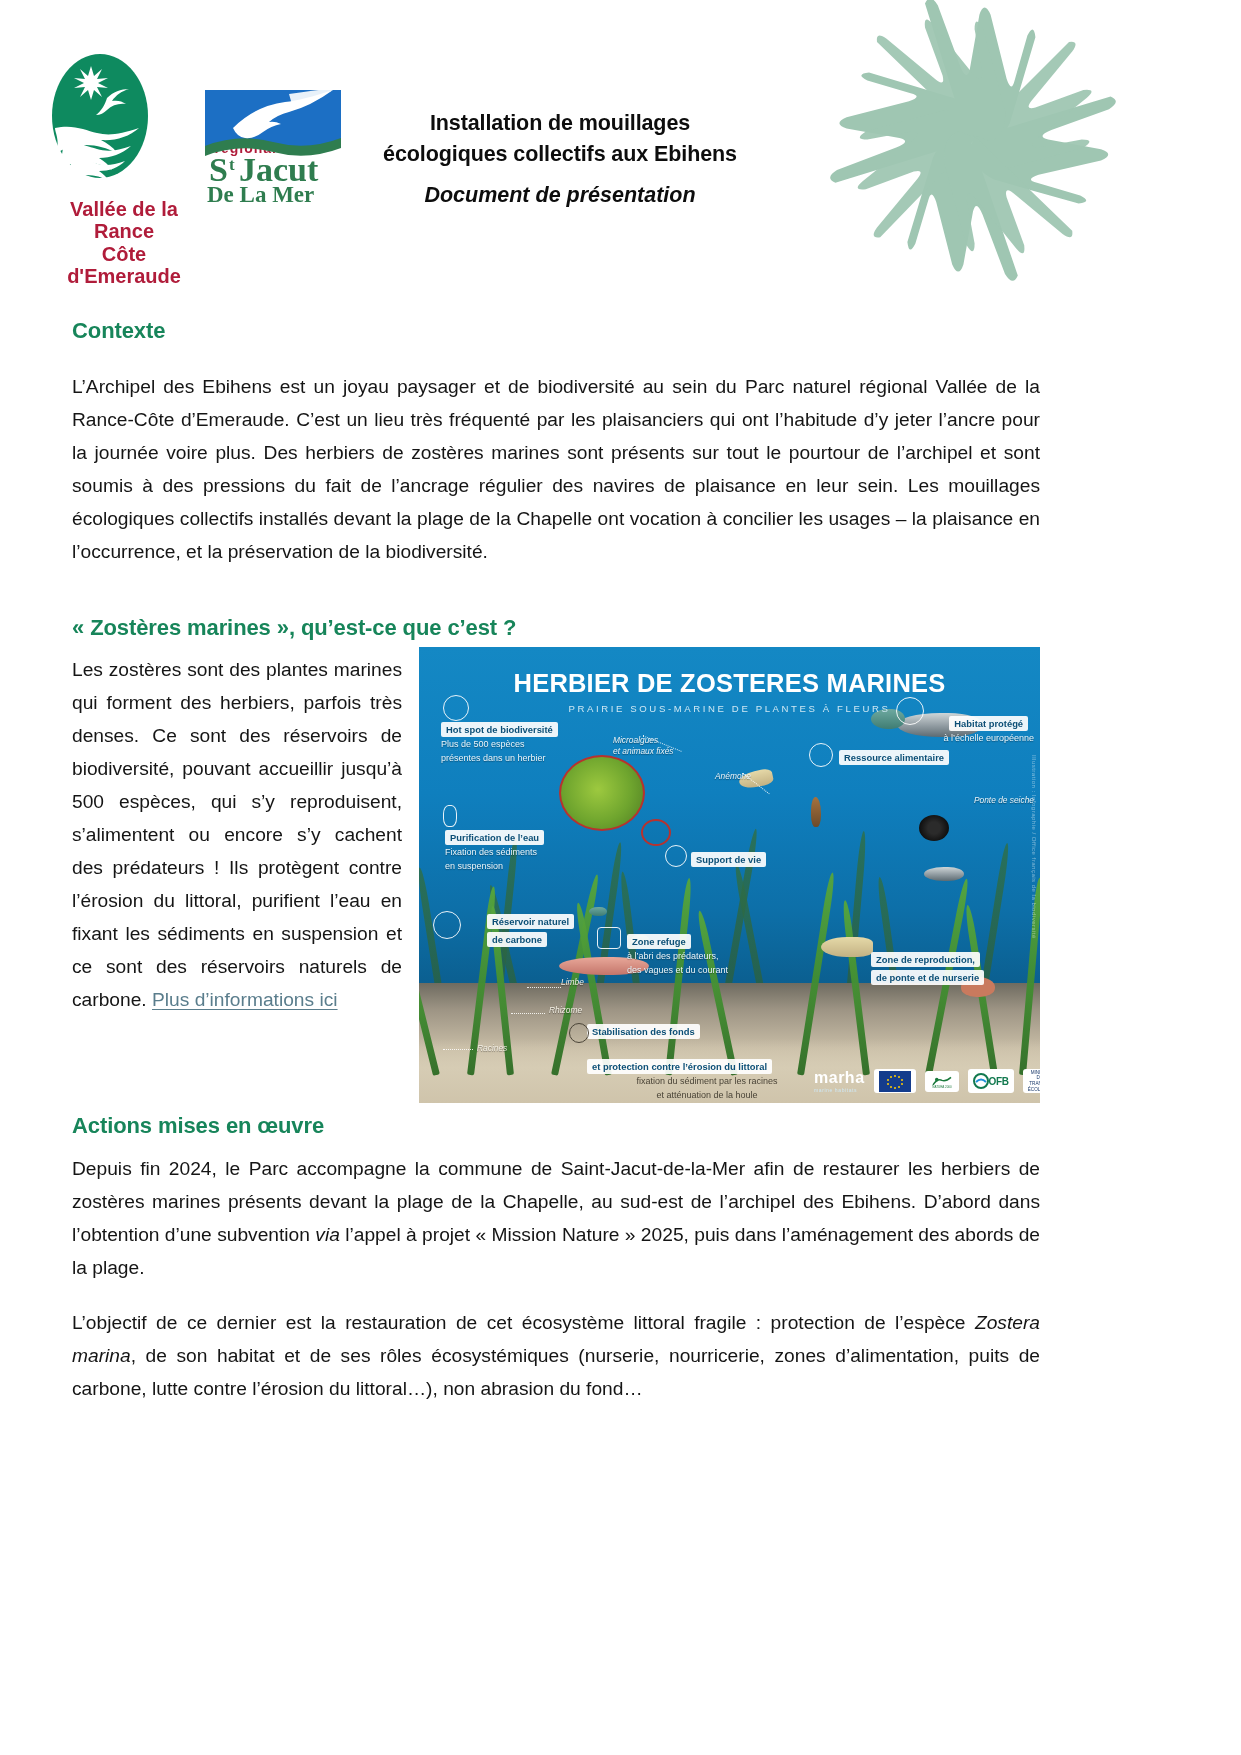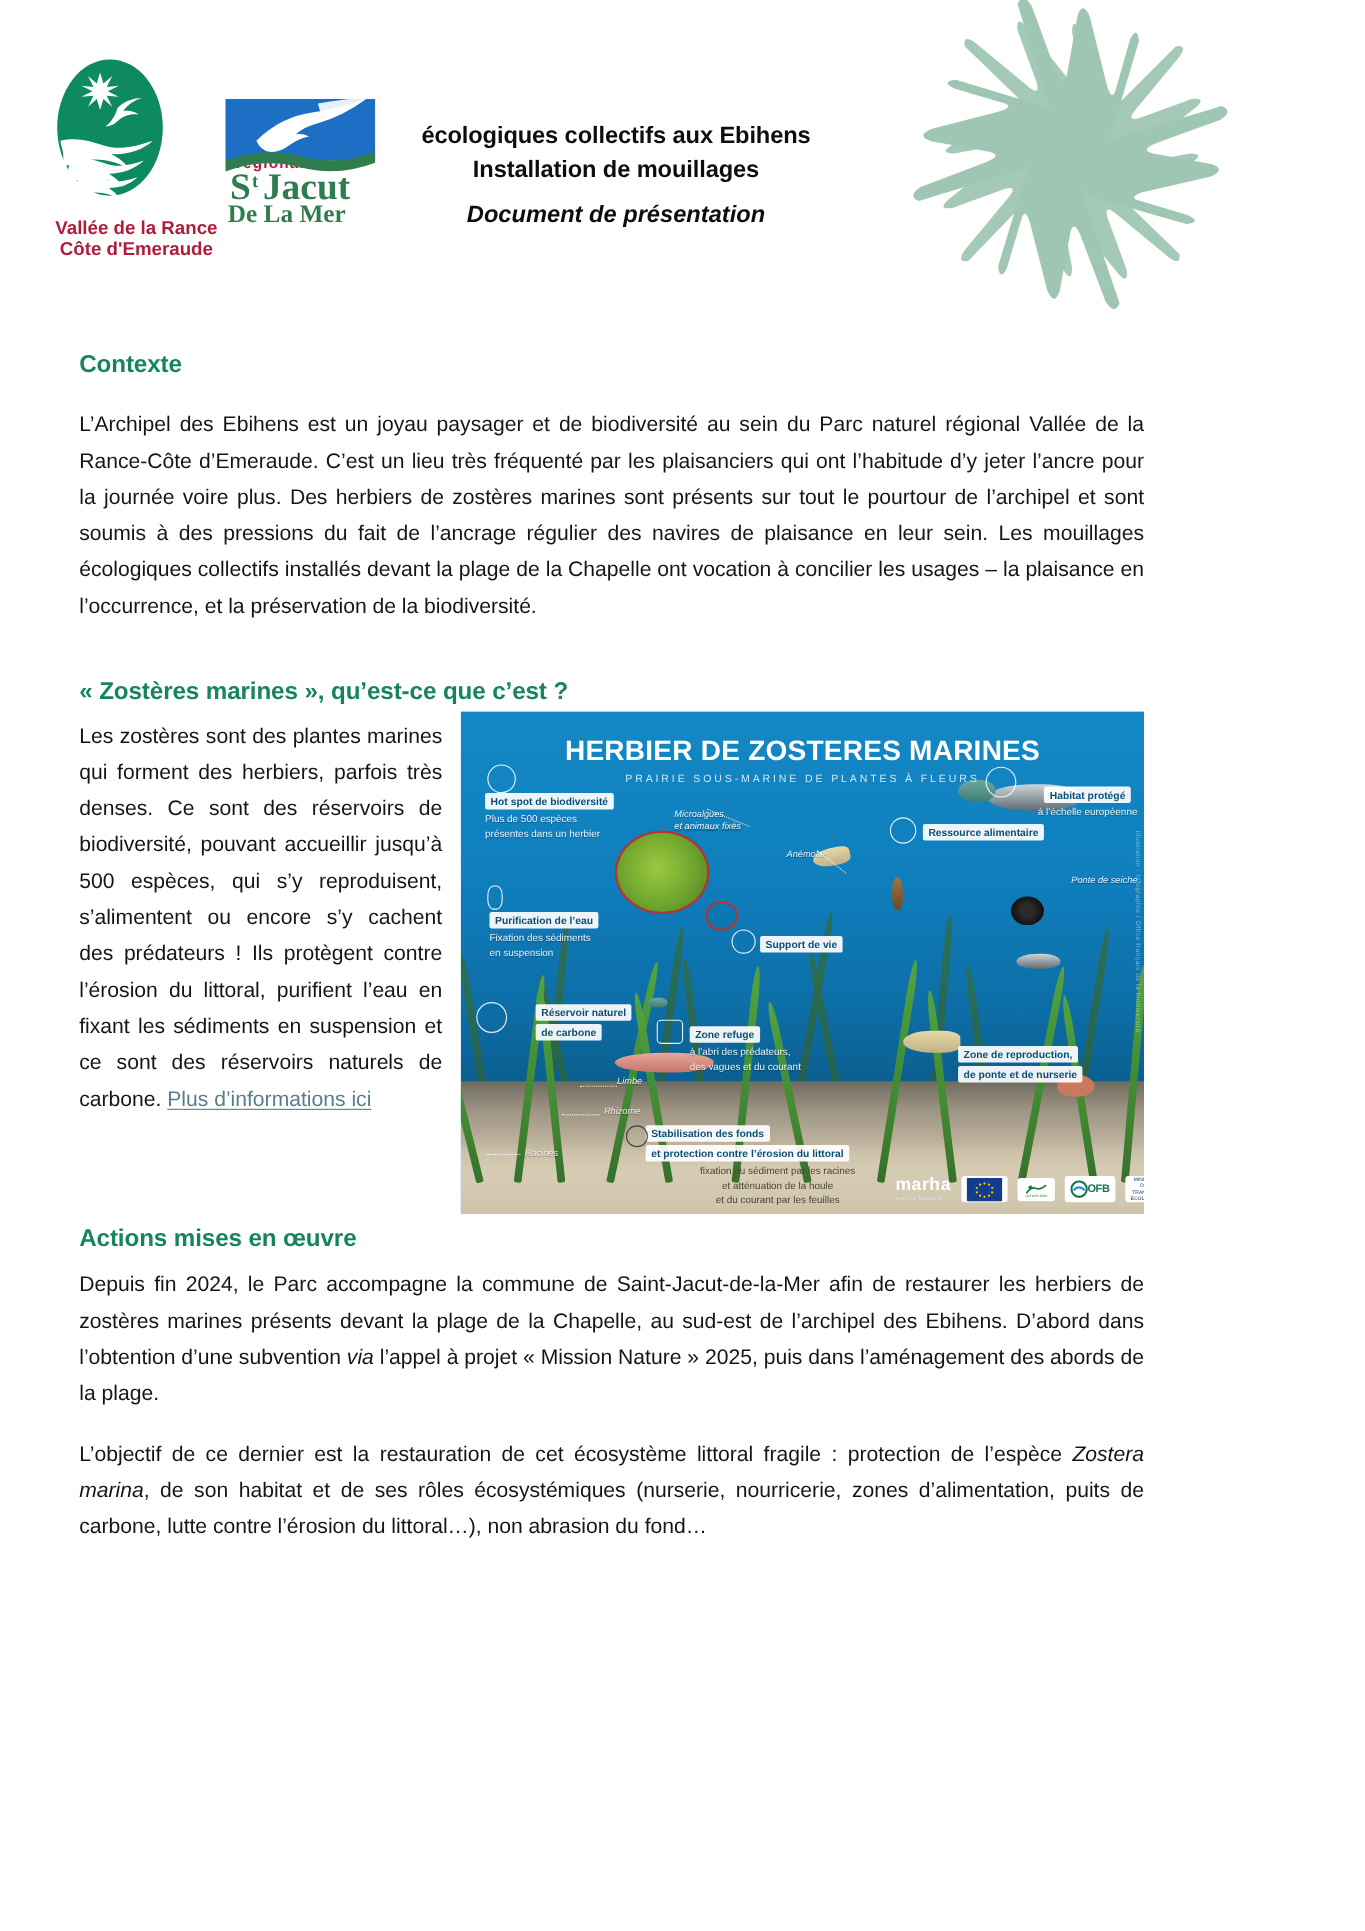--- a/index.html
+++ b/index.html
@@ -52,21 +52,21 @@
   .pnr-l1 { font-size: 20px; letter-spacing: 2px; }
   .pnr-l2 { font-size: 14px; letter-spacing: 1.5px; }
   .pnr-l3 { font-size: 14px; letter-spacing: 1px; }
   .pnr-bottom {
     position: absolute;
     left: 0; top: 150px;
     width: 158px;
     text-align: center;
     color: #B01C3A;
     font-weight: bold;
-    font-size: 17px;
+    font-size: 20px;
     line-height: 1.12;
   }
 
   .logo-stjacut {
     position: absolute;
     left: 203px; top: 88px;
     width: 140px; height: 118px;
   }
 
   .titleblock {
@@ -361,22 +361,22 @@
         <path d="M30 40 q22-22 52-26 q18-2 48-12 -22 16-44 22 -12 3-20 10 6-1 12 2 -10 2-18 8 -9 7-18 6 -8-1-12-10z" fill="#ffffff"></path>
         <path d="M86 6 q26-4 48-6 -20 10-44 20z" fill="#ffffff" opacity=".9"></path>
         <text x="6" y="93" font-family="Liberation Serif, serif" font-size="34" font-weight="bold" fill="#2F7D4F">S</text>
         <text x="26" y="82" font-family="Liberation Serif, serif" font-size="17" font-weight="bold" fill="#2F7D4F">t</text>
         <text x="36" y="93" font-family="Liberation Serif, serif" font-size="34" font-weight="bold" fill="#2F7D4F">Jacut</text>
         <text x="4" y="114" font-family="Liberation Serif, serif" font-size="23" font-weight="bold" fill="#2F7D4F">De La Mer</text>
       </svg>
     </div>
 
     <div class="titleblock">
+      <div class="t-line">Installation de mouillages</div>
       <div class="t-line">écologiques collectifs aux Ebihens</div>
-      <div class="t-line">Installation de mouillages</div>
       <div class="t-sub">Document de présentation</div>
     </div>
   </div>
 
   <div class="content">
 
     <div class="sect-contexte">
       <div class="h2">Contexte</div>
       <div class="para">L’Archipel des Ebihens est un joyau paysager et de biodiversité au sein du Parc naturel régional Vallée de la Rance-Côte d’Emeraude. C’est un lieu très fréquenté par les plaisanciers qui ont l’habitude d’y jeter l’ancre pour la journée voire plus. Des herbiers de zostères marines sont présents sur tout le pourtour de l’archipel et sont soumis à des pressions du fait de l’ancrage régulier des navires de plaisance en leur sein. Les mouillages écologiques collectifs installés devant la plage de la Chapelle ont vocation à concilier les usages – la plaisance en l’occurrence, et la préservation de la biodiversité.</div>
     </div>
@@ -480,21 +480,21 @@
           </div>
           <div class="pin" style="left:178px;top:280px;width:24px;height:22px;border-radius:4px;"></div>
 
           <div class="lbl" style="left:452px;top:302px;">
             <span class="tag">Zone de reproduction,</span><br>
             <span class="tag" style="margin-top:2px;">de ponte et de nurserie</span>
           </div>
 
           <div class="lbl center" style="left:168px;top:374px;width:240px;">
             <span class="tag">Stabilisation des fonds</span>
-            <span class="tag" style="margin-top:2px;">et protection contre l’érosion du littoral</span>
+            <span class="tag" style="margin-top:20px;">et protection contre l’érosion du littoral</span>
             <span class="sub" style="color:#4a4437;text-shadow:none;">fixation du sédiment par les racines</span>
             <span class="sub" style="color:#4a4437;text-shadow:none;">et atténuation de la houle</span>
             <span class="sub" style="color:#4a4437;text-shadow:none;">et du courant par les feuilles</span>
           </div>
           <div class="pin" style="left:150px;top:376px;width:20px;height:20px;border-color:#4a4437;"></div>
 
           <div class="ital" style="left:194px;top:88px;white-space:pre;">Microalgues
 et animaux fixés</div>
           <div class="ital" style="left:296px;top:124px;">Anémone</div>
           <div class="ital" style="right:6px;top:148px;">Ponte de seiche</div>

